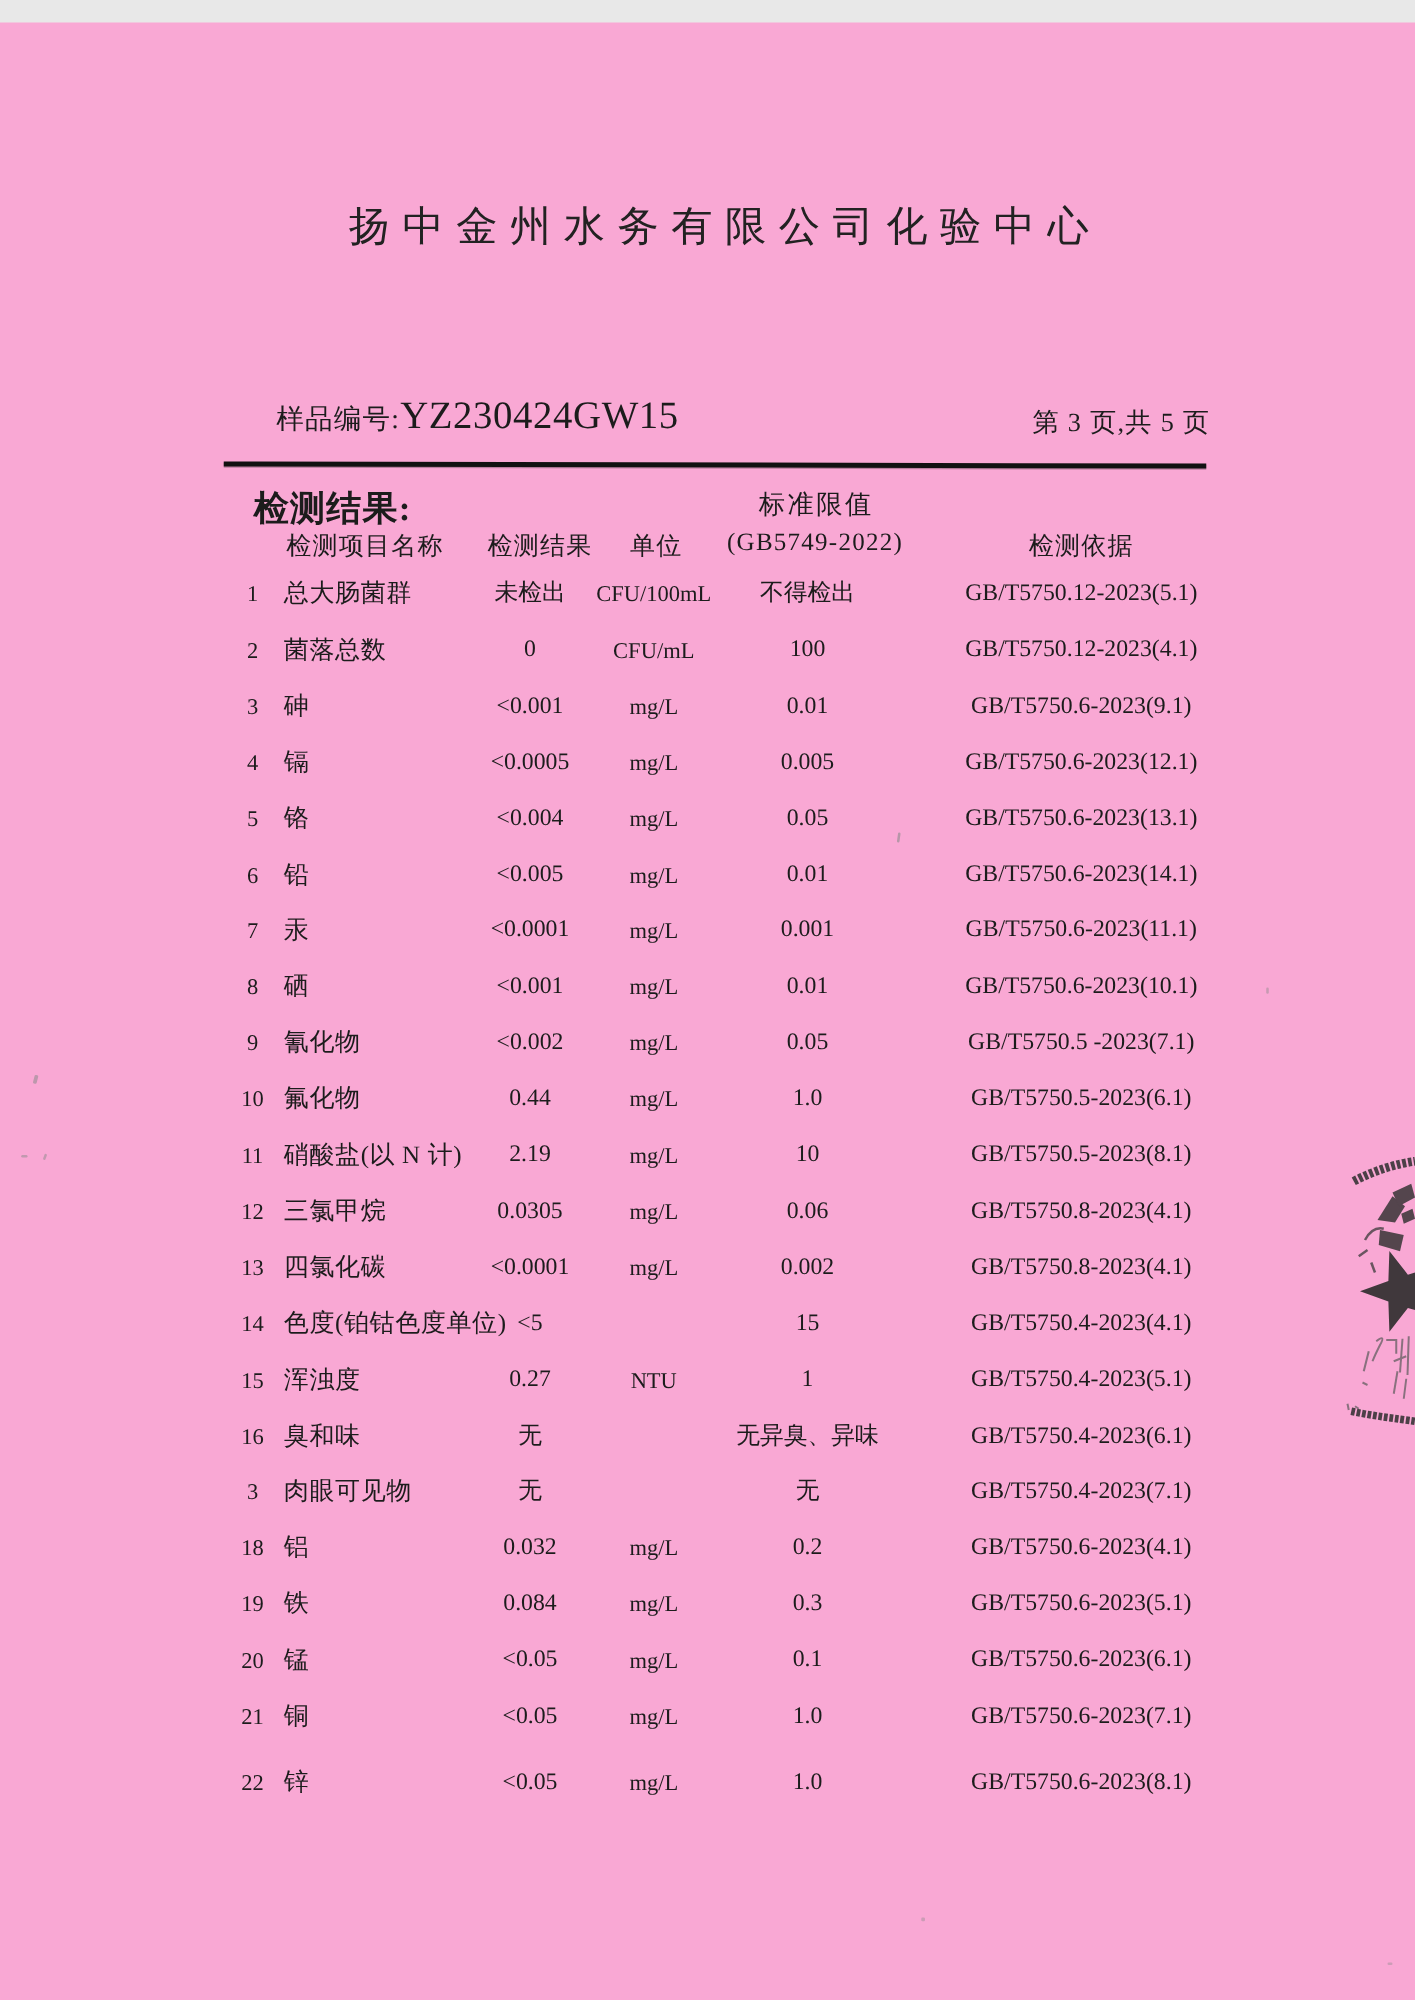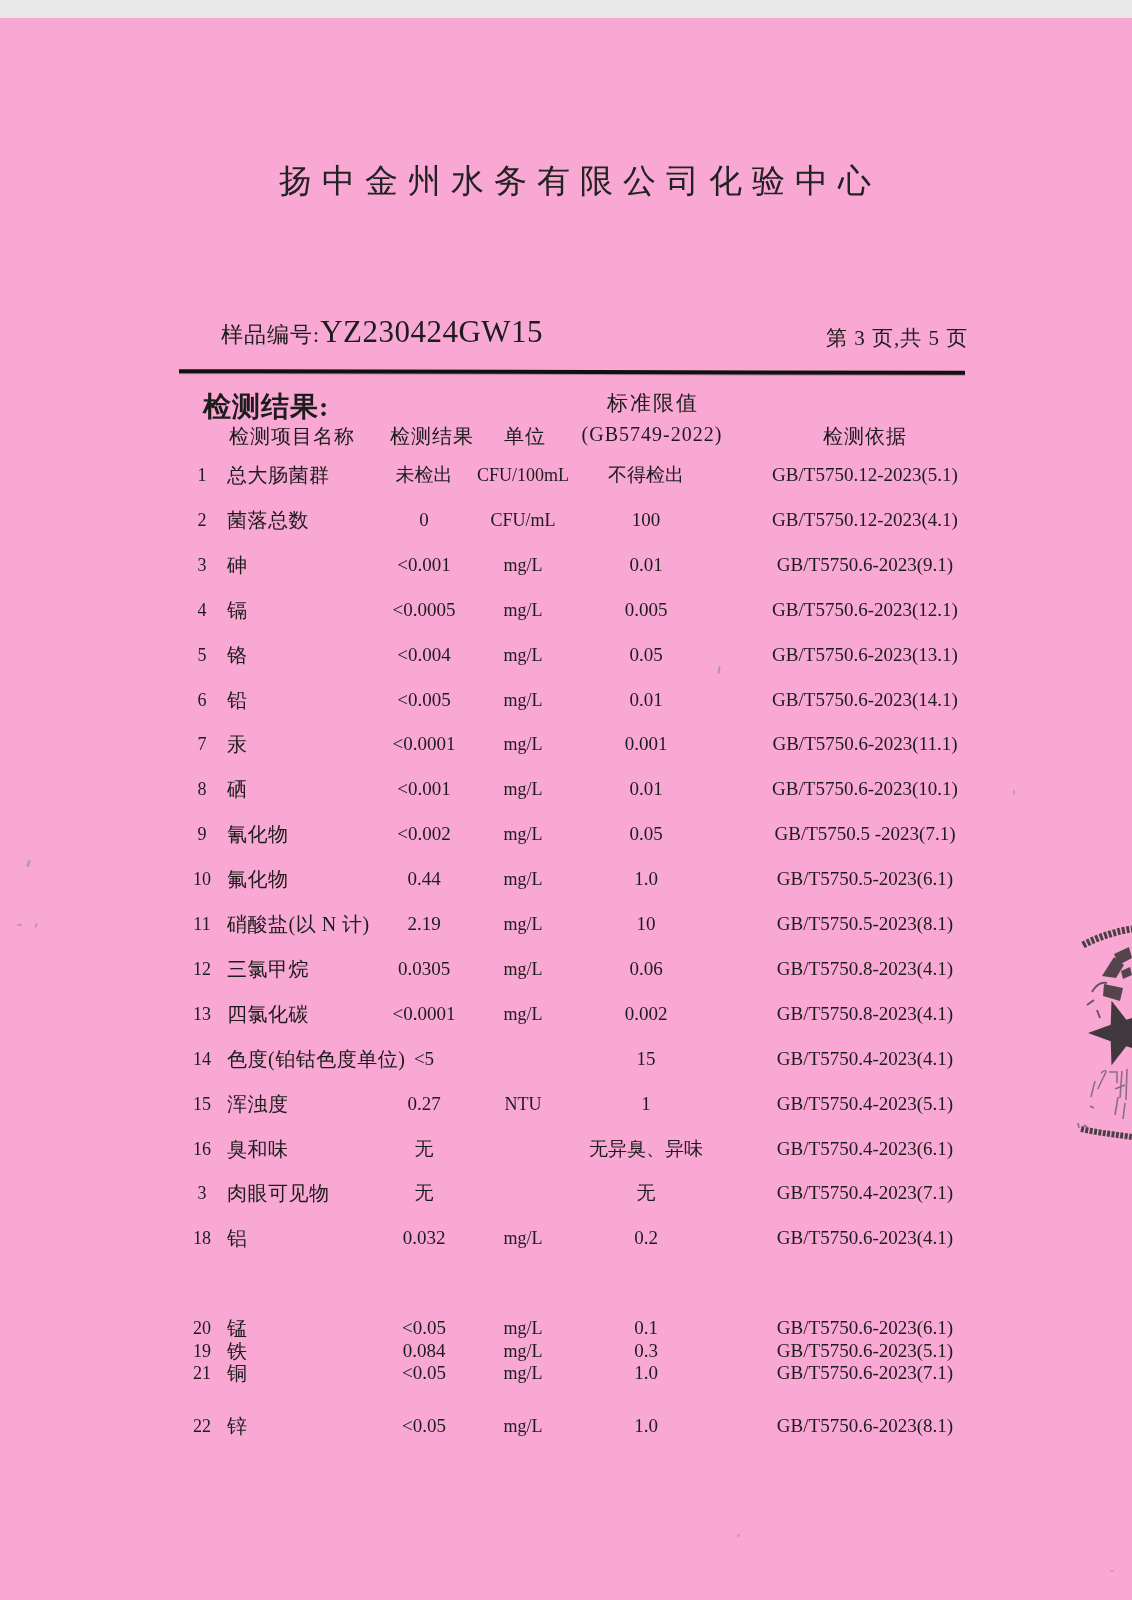--- a/index.html
+++ b/index.html
@@ -237,21 +237,21 @@
         <span class="cell c-basis">GB/T5750.4-2023(7.1)</span>
       </div>
       <div class="trow" style="top: 1206px;">
         <span class="cell c-no">18</span>
         <span class="cell c-name">铝</span>
         <span class="cell c-result">0.032</span>
         <span class="cell c-unit">mg/L</span>
         <span class="cell c-limit">0.2</span>
         <span class="cell c-basis">GB/T5750.6-2023(4.1)</span>
       </div>
-      <div class="trow" style="top: 1319px; text-align: right;">
+      <div class="trow" style="top: 1251px; text-align: right;">
         <span class="cell c-no">19</span>
         <span class="cell c-name">铁</span>
         <span class="cell c-result">0.084</span>
         <span class="cell c-unit">mg/L</span>
         <span class="cell c-limit">0.3</span>
         <span class="cell c-basis">GB/T5750.6-2023(5.1)</span>
       </div>
       <div class="trow" style="top: 1296px;">
         <span class="cell c-no">20</span>
         <span class="cell c-name">锰</span>

